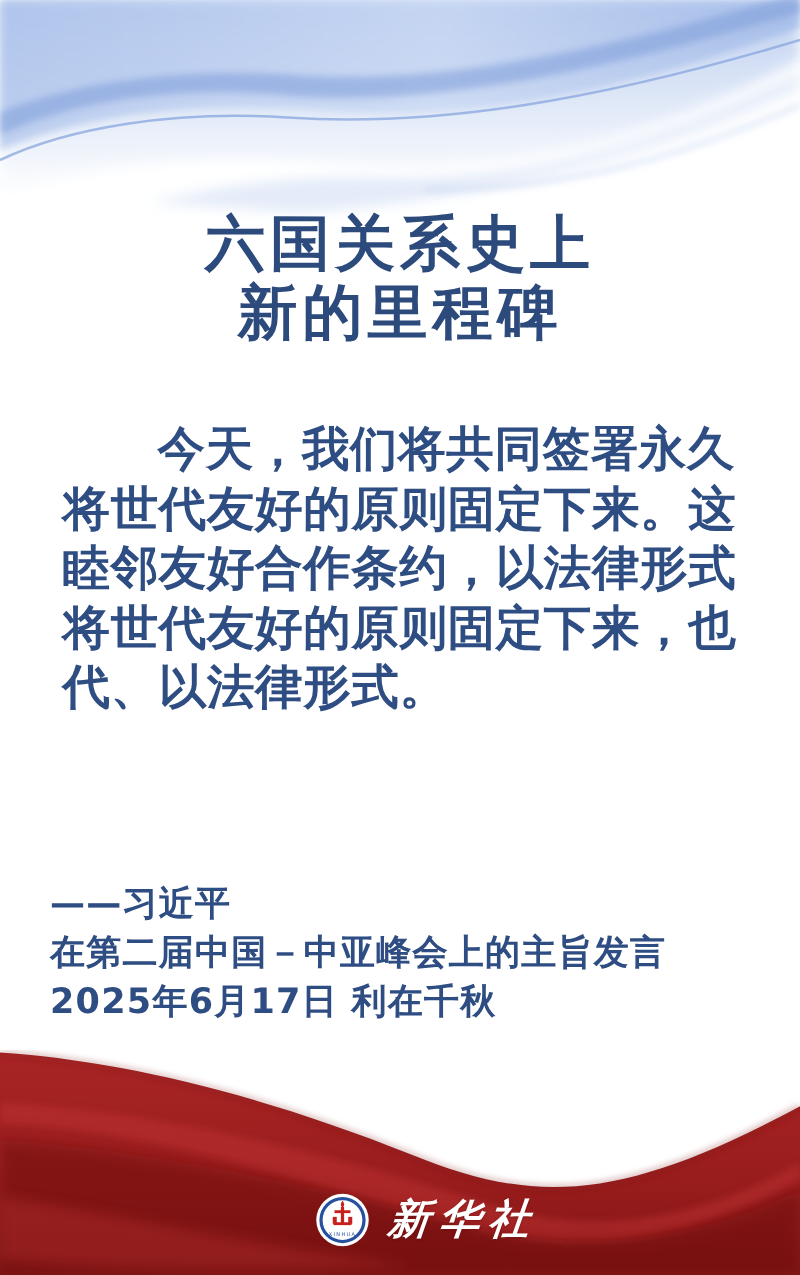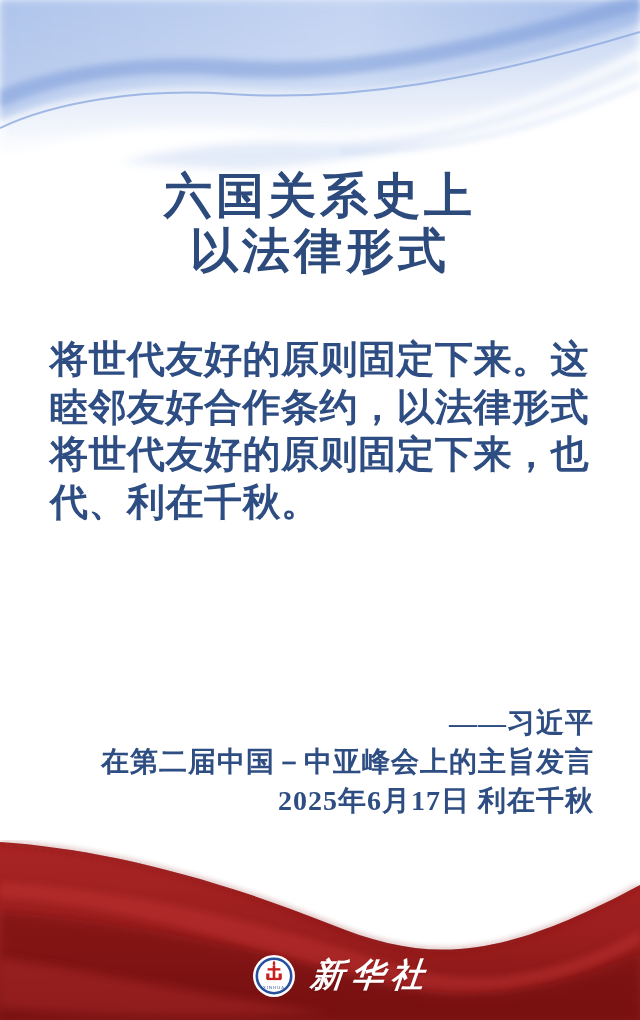--- a/index.html
+++ b/index.html
@@ -56,27 +56,25 @@
     white-space: nowrap;
   }
   .quote p.indent {
     text-indent: 2em;
   }
   .attribution {
     position: absolute;
     top: 703px;
     left: 40px;
     right: 46px;
-    text-align: right;
     color: #2e4d82;
     font-size: 28px;
     line-height: 39px;
     font-weight: 700;
     letter-spacing: 1px;
-    font-family: Liberation Serif, serif;
   }
   .attribution div {
     white-space: nowrap;
   }
   .logo {
     position: absolute;
     left: 252px;
     top: 953px;
     display: flex;
     align-items: center;
@@ -123,28 +121,29 @@
     <path d="M0,0 H640 V48 C520,112 400,142 265,130 C150,120 60,134 0,158 Z" fill="url(#blueSoft)" opacity="0.9" filter="url(#soft5)"></path>
     <path d="M0,0 H640 V22 C500,72 380,98 255,88 C150,80 60,94 0,120 Z" fill="url(#blueBand)" opacity="0.7" filter="url(#soft3)"></path>
     <path d="M640,-6 C480,42 350,68 235,60 C140,54 60,66 0,90 L0,108 C55,82 135,68 225,76 C340,86 470,60 640,10 Z" fill="#7d9cd9" opacity="0.55" filter="url(#soft3)"></path>
     <path d="M640,32 C480,80 350,102 230,94 C140,88 55,102 0,128" fill="none" stroke="#88a5de" stroke-width="2" opacity="0.75"></path>
     <path d="M640,58 C520,116 420,146 300,142 C230,140 170,150 120,162 L240,170 C380,162 540,120 640,70 Z" fill="#c9d8f3" opacity="0.5" filter="url(#soft5)"></path>
     <path d="M640,84 C540,128 450,152 340,152" fill="none" stroke="#b4c8ee" stroke-width="2.5" opacity="0.6" filter="url(#soft3)"></path>
   </svg>
 
   <h1 class="headline">
     <span>六国关系史上</span><br>
-    <span>以法律形式</span>
+    <span>新的里程碑</span>
   </h1>
 
   <div class="quote">
+    <p class="indent">今天，我们将共同签署永久</p>
     <p>将世代友好的原则固定下来。这</p>
     <p>睦邻友好合作条约，以法律形式</p>
     <p>将世代友好的原则固定下来，也</p>
-    <p>代、利在千秋。</p>
+    <p>代、以法律形式。</p>
   </div>
 
   <div class="attribution">
     <div>——习近平</div>
     <div>在第二届中国－中亚峰会上的主旨发言</div>
     <div>2025年6月17日 利在千秋</div>
   </div>
 
   <svg class="wave-bottom" viewBox="0 0 640 180" preserveAspectRatio="none" aria-hidden="true">
     <defs>

